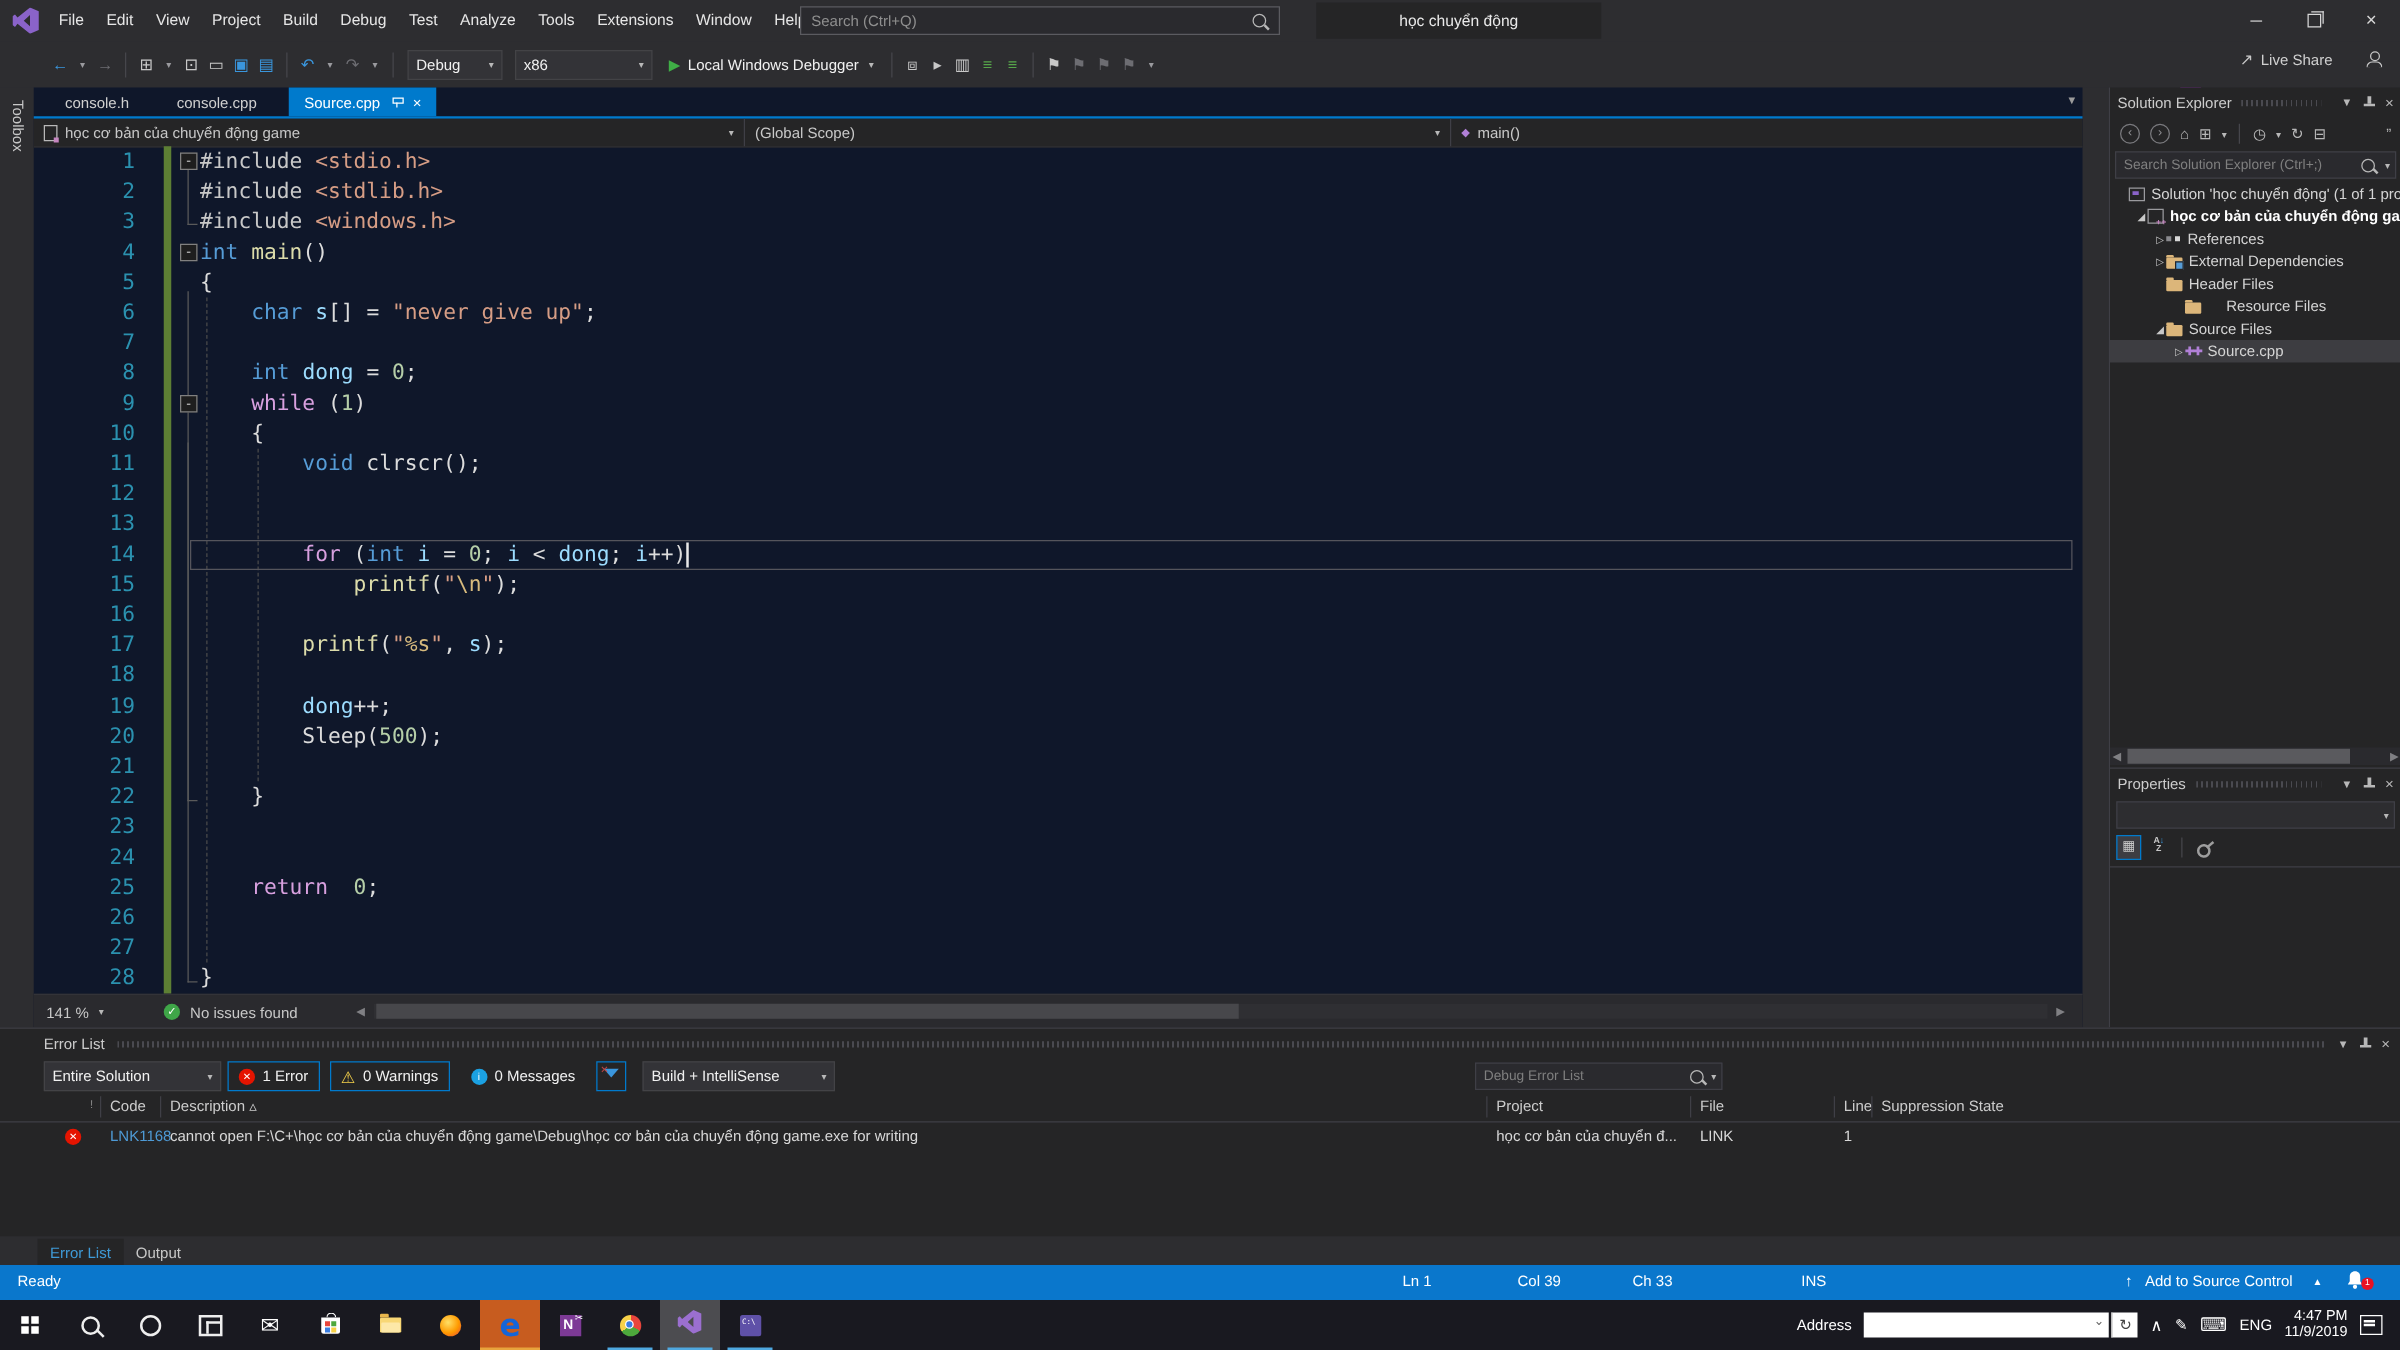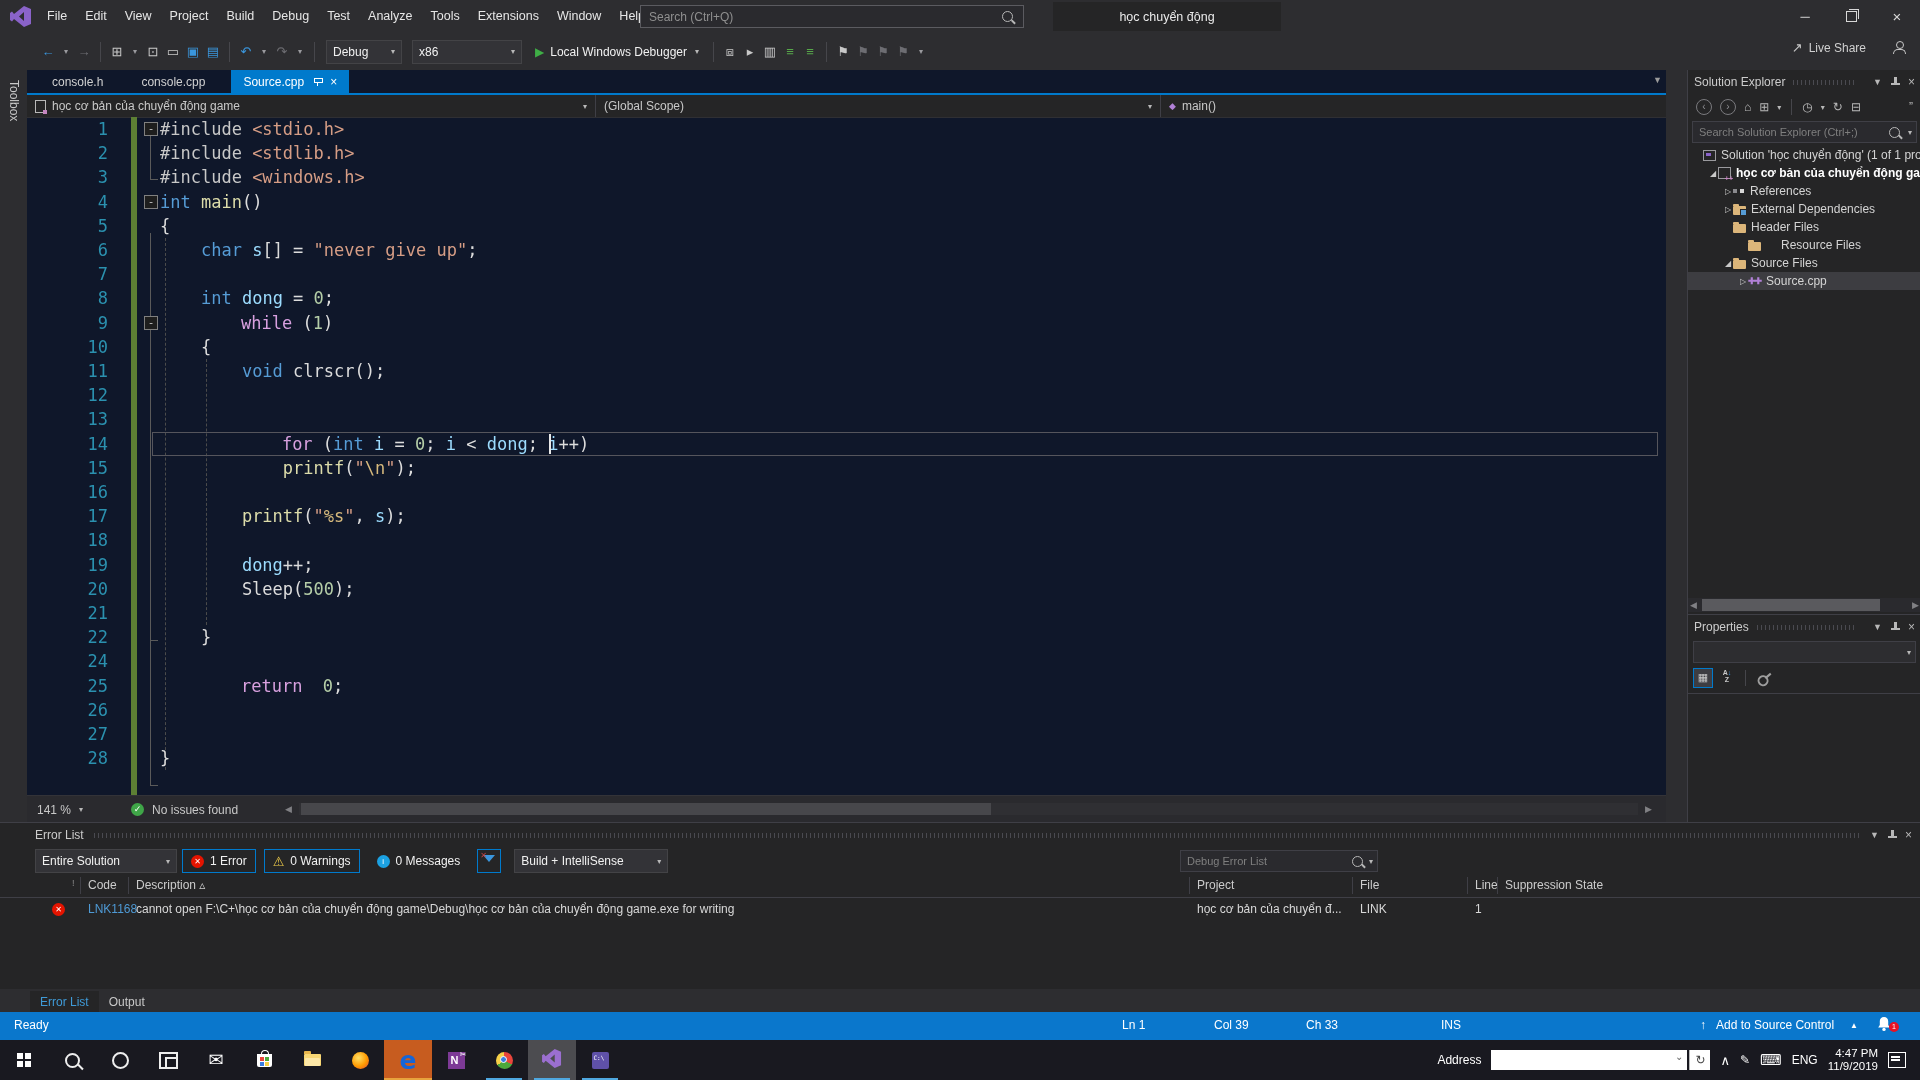--- a/index.html
+++ b/index.html
@@ -57,21 +57,21 @@
   .bc-sec{display:flex;align-items:center;border-right:1px solid #3f3f46;color:#c8c8c8;font-size:12px;padding:0 8px;}
   .bc-sec .caret{margin-left:auto;}
   .bc-file-ico{width:9px;height:11px;border:1px solid #b8b8b8;position:relative;margin-right:6px;}
   .bc-file-ico::after{content:'';position:absolute;right:-2px;bottom:-2px;width:4px;height:4px;background:#c586c0;}
   .bc-sym-ico{color:#b180d7;font-size:9px;margin-right:6px;}
   
   #code-region{position:absolute;left:0;top:47px;width:1639px;height:678px;font-family:"DejaVu Sans Mono",monospace;font-size:17px;}
   .line{position:relative;height:24.214px;}
   .line .num{position:absolute;left:31px;width:50px;text-align:right;color:#2b91af;line-height:24.2px;}
   .line .code{position:absolute;left:133px;white-space:pre;line-height:24.2px;}
-  .tok-txt{color:#dcdcdc;}.tok-kw{color:#569cd6;}.tok-ctrl{color:#d8a0df;margin-left:40px;}.tok-var{color:#9cdcfe;}
+  .tok-txt{color:#dcdcdc;}.tok-kw{color:#569cd6;}.tok-ctrl{color:#d8a0df;}.tok-var{color:#9cdcfe;}
   .tok-str{color:#d69d85;}.tok-esc{color:#d7ba7d;}.tok-num{color:#b5cea8;}.tok-fn{color:#dcdcaa;}.tok-pre{color:#c8c8c8;}
   .fold{position:absolute;left:117px;top:5px;width:12px;height:12px;border:1px solid #808080;background:#1e1e1e;
     color:#c8c8c8;font-size:11px;line-height:11px;text-align:center;z-index:3;}
   .line.current::before{content:'';position:absolute;left:125px;right:8px;top:0;bottom:0;border:1px solid #55555c;}
   #caret{position:absolute;left:522px;top:2px;width:1.6px;height:20px;background:#e8e8e8;animation:blink 1s step-end infinite;}
   @keyframes blink{50%{opacity:0;}}
   #change-bar{position:absolute;left:104px;top:0;width:6px;height:678px;background:#5d7f34;}
   .iguide{position:absolute;border-left:1px dashed #4b4b4b;width:0;}
   .fline{position:absolute;left:123px;width:7px;border-left:1px solid #5a5a5a;}
   .fline.foot{border-bottom:1px solid #5a5a5a;}
@@ -422,20 +422,24 @@
         </div>
         <div class="line">
           <span class="num">21</span>
           <span class="code"></span>
         </div>
         <div class="line">
           <span class="num">22</span>
           <span class="code"><span class="tok-txt">    }</span></span>
         </div>
         <div class="line">
+          <span class="num">23</span>
+          <span class="code"></span>
+        </div>
+        <div class="line">
           <span class="num">24</span>
           <span class="code"></span>
         </div>
         <div class="line">
           <span class="num">25</span>
           <span class="code"><span class="tok-txt">    </span><span class="tok-ctrl">return</span><span class="tok-txt">  </span><span class="tok-num">0</span><span class="tok-txt">;</span></span>
         </div>
         <div class="line">
           <span class="num">26</span>
           <span class="code"></span>

